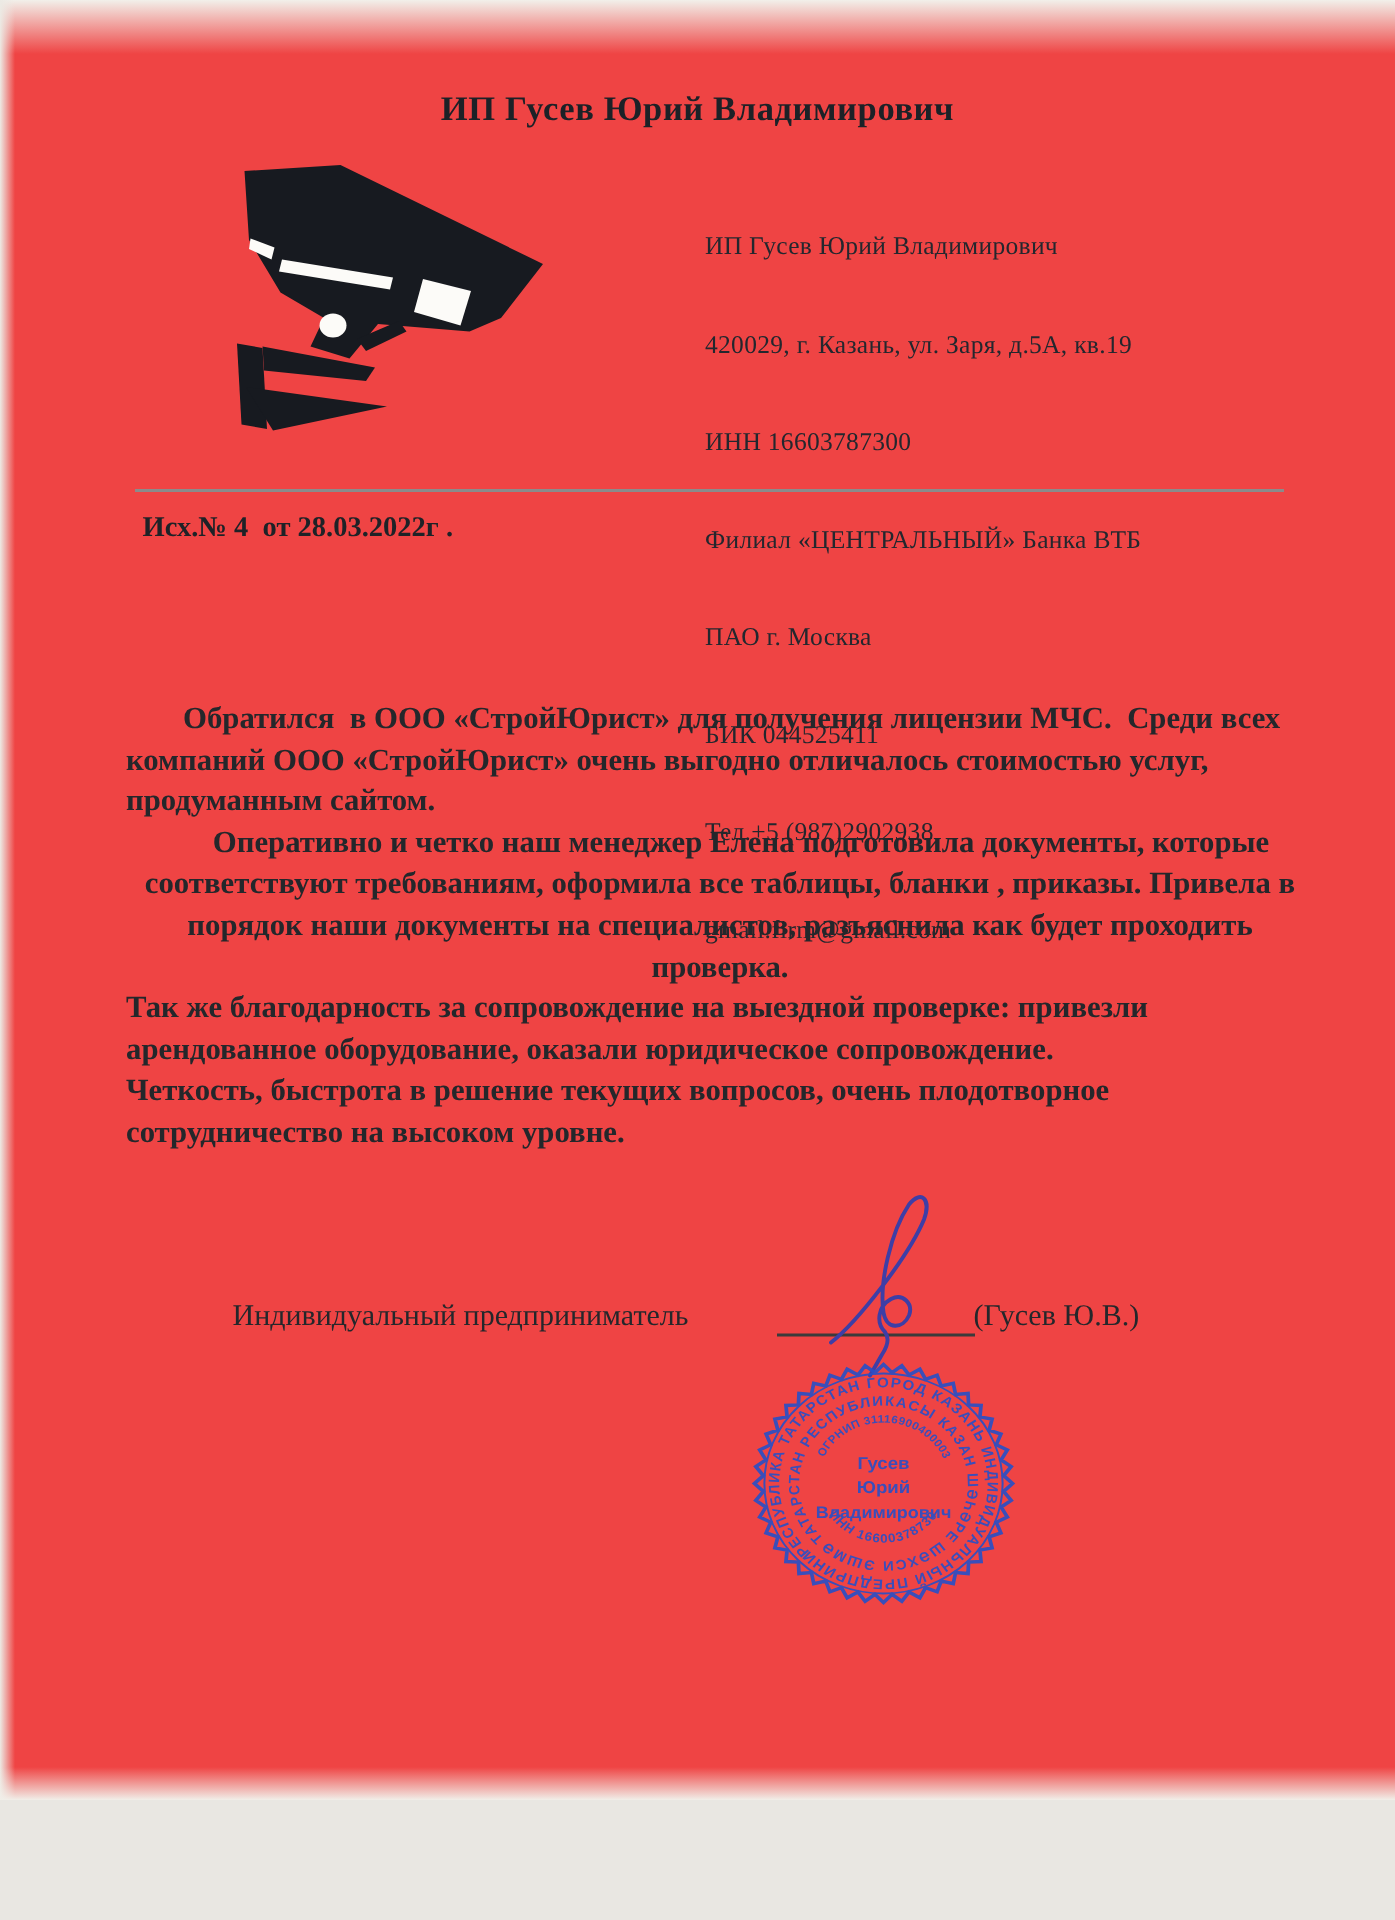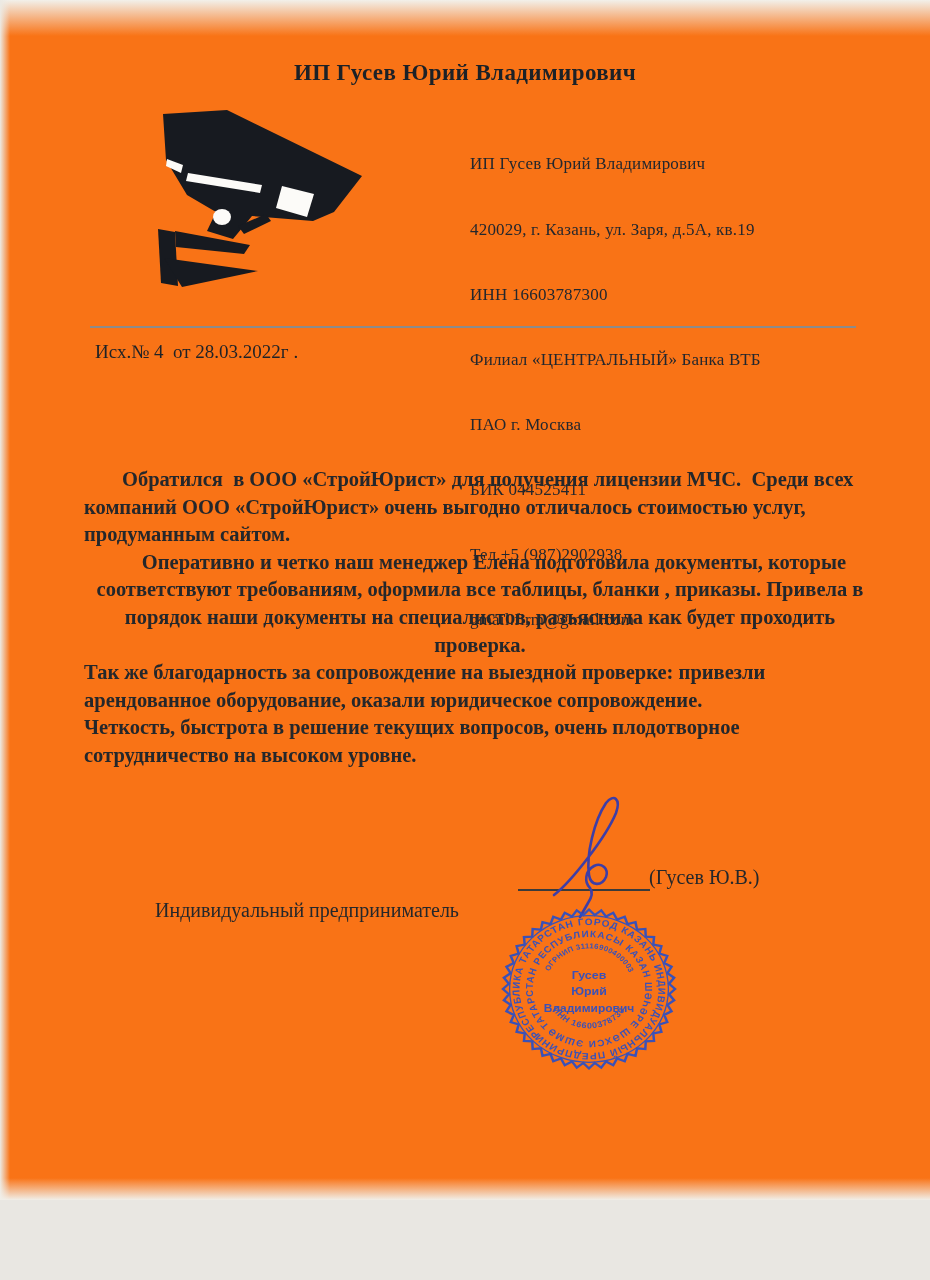--- a/index.html
+++ b/index.html
@@ -1,47 +1,47 @@
 <!DOCTYPE html>
 <html><head>
 <meta charset="utf-8">
 <style>
   html,body{margin:0;padding:0;background:#e9e7e2;}
   .page{
     position:relative;width:930px;height:1200px;margin:0 auto;
-    background:#f97316;overflow:hidden;
+    background:#ef4444;overflow:hidden;
     font-family:"Liberation Serif","DejaVu Serif",serif;color:#23262b;
   }
   .edge-top{position:absolute;top:0;left:0;width:100%;height:36px;
     background:linear-gradient(to bottom,#f2f0ea,rgba(252,251,248,0));}
   .edge-left{position:absolute;top:0;left:0;width:10px;height:100%;
     background:linear-gradient(to right,#eceae4,rgba(252,251,248,0));}
   .edge-bottom{position:absolute;bottom:0;left:0;width:100%;height:22px;
     background:linear-gradient(to top,#f1efe9,rgba(252,251,248,0));}
 
   .title{position:absolute;top:60px;left:15px;width:900px;text-align:center;
     font-size:23px;font-weight:bold;letter-spacing:.4px;color:#1c2127;}
 
   .logo{position:absolute;left:130px;top:100px;width:320px;height:210px;}
 
   .contact{position:absolute;left:470px;top:110px;font-size:17px;line-height:21.7px;
     color:#23272e;letter-spacing:.2px;white-space:pre-wrap;}
 
   .rule{position:absolute;left:90px;top:326px;width:766px;height:2px;background:#8b8b8b;}
 
-  .ref{position:absolute;left:95px;top:341px;font-size:19px;font-weight:normal;
+  .ref{position:absolute;left:95px;top:341px;font-size:19px;font-weight:bold;
     color:#1e2227;white-space:pre-wrap;}
 
   .bodytext{position:absolute;left:84px;top:466px;width:792px;
     font-size:20.5px;line-height:27.6px;color:#24272b;}
   .bodytext p{margin:0;white-space:pre-wrap;font-weight:bold;}
   .p-indent-lg{text-indent:38px;}
   .p-indent-sm{text-indent:28px;text-align:center;}
 
-  .sig-role{position:absolute;left:155px;top:866px;font-size:20px;color:#24272b;margin-top:33px;}
+  .sig-role{position:absolute;left:155px;top:866px;font-size:20px;color:#24272b;}
   .sig-line{position:absolute;left:518px;top:889px;width:132px;height:0;
     border-bottom:2px solid #3b3b3b;}
   .sig-name{position:absolute;left:649px;top:866px;font-size:20px;color:#24272b;text-align:right;}
   .sig-flourish{position:absolute;left:528px;top:783px;}
 
   .stamp{position:absolute;left:498px;top:905px;opacity:.92;}
   .stamp text{font-family:"Liberation Sans","DejaVu Sans",sans-serif;
     fill:#2b4fc5;font-weight:bold;}
 </style>
 </head>

